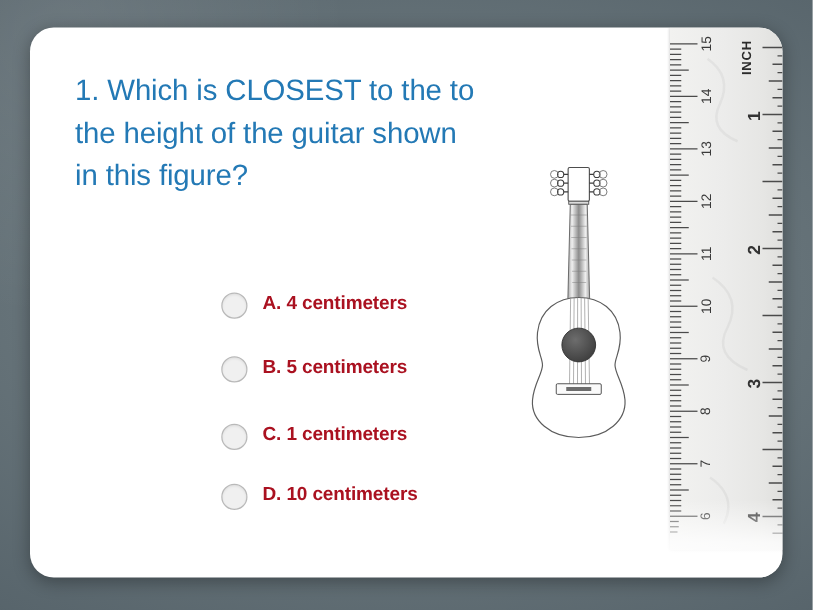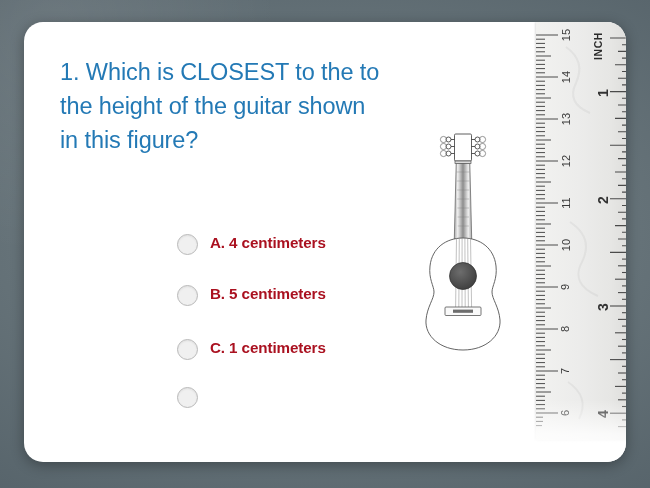--- a/index.html
+++ b/index.html
@@ -403,16 +403,17 @@
     <div class="option">
       <span class="radio"></span>
       <span class="opt-label">B. 5 centimeters</span>
     </div>
     <div class="option">
       <span class="radio"></span>
       <span class="opt-label">C. 1 centimeters</span>
     </div>
     <div class="option">
       <span class="radio"></span>
+      <span class="opt-label">D. 10 centimeters</span>
     </div>
   </div>
 
 </div>
 
 </body></html>

